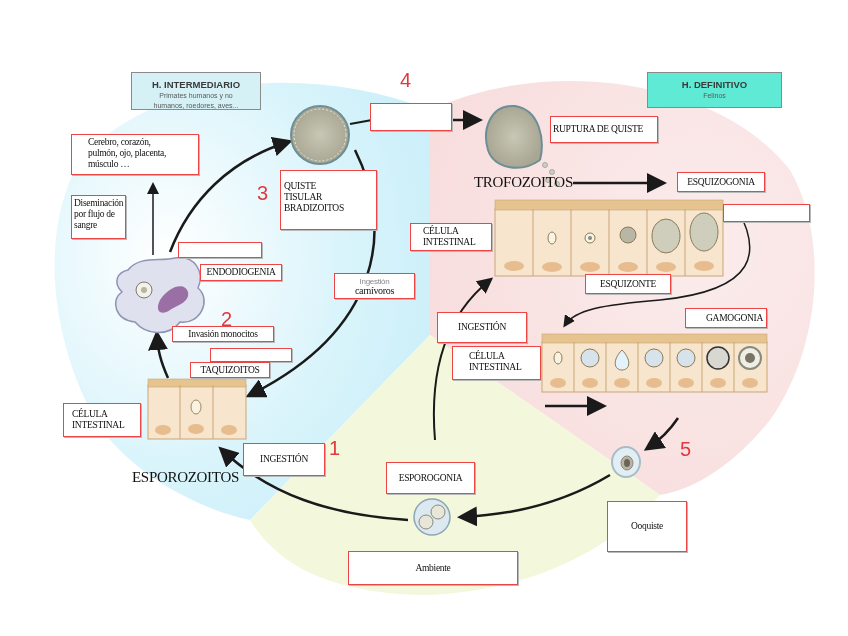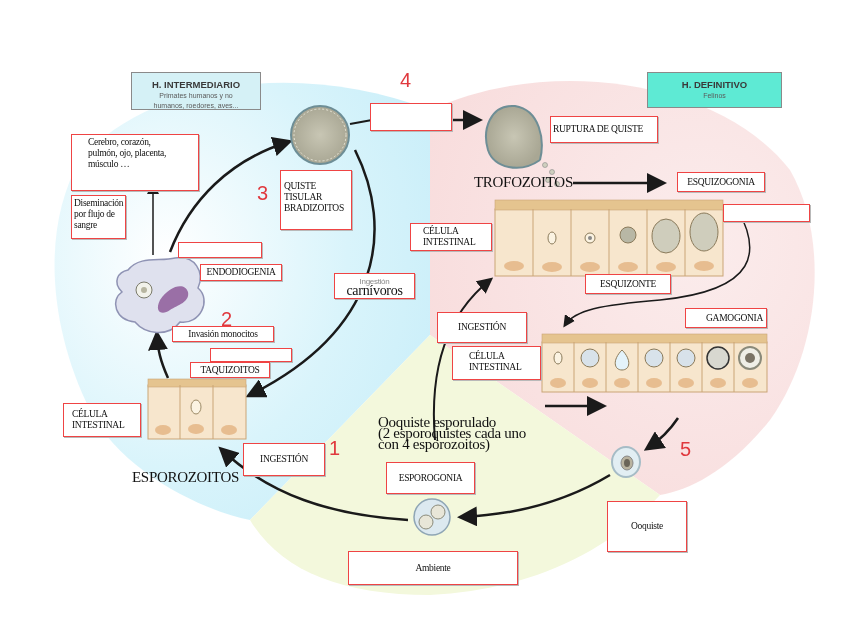--- a/index.html
+++ b/index.html
@@ -156,21 +156,21 @@
   <div class="t">H. DEFINITIVO</div>
   <div class="s">Felinos</div>
 </div>
 
 <div class="num" style="left:329px;top:437px;">1</div>
 <div class="num" style="left:221px;top:308px;">2</div>
 <div class="num" style="left:257px;top:182px;">3</div>
 <div class="num" style="left:400px;top:69px;">4</div>
 <div class="num" style="left:680px;top:438px;">5</div>
 
-<div class="box" style="left:71px;top:134px;width:128px;height:57px;padding:2px 0 0 16px;">
+<div class="box" style="left:71px;top:134px;width:128px;height:41px;padding:2px 0 0 16px;">
   <div>Cerebro, corazón,</div>
   <div>pulmón, ojo, placenta,</div>
   <div>músculo …</div>
 </div>
 <div class="box" style="left:71px;top:195px;width:55px;height:44px;padding:2px 0 0 2px;">
   <div>Diseminación</div>
   <div>por flujo de</div>
   <div>sangre</div>
 </div>
 <div class="box" style="left:178px;top:242px;width:84px;height:16px;"></div>
@@ -178,49 +178,44 @@
 <div class="box c" style="left:172px;top:326px;width:102px;height:16px;">Invasión monocitos</div>
 <div class="box" style="left:210px;top:348px;width:82px;height:14px;"></div>
 <div class="box c" style="left:190px;top:362px;width:80px;height:16px;">TAQUIZOITOS</div>
 <div class="box" style="left:63px;top:403px;width:78px;height:34px;padding:5px 0 0 8px;">
   <div>CÉLULA</div>
   <div>INTESTINAL</div>
 </div>
 <div class="lbl" style="left:132px;top:472px;">ESPOROZOITOS</div>
 <div class="box c" style="left:243px;top:443px;width:82px;height:33px;">INGESTIÓN</div>
 
-<div class="box" style="left:280px;top:170px;width:72px;height:60px;padding:10px 0 0 3px;">
+<div class="box" style="left:280px;top:170px;width:97px;height:60px;padding:10px 0 0 3px;">
   <div>QUISTE</div>
   <div>TISULAR</div>
   <div>BRADIZOITOS</div>
 </div>
 <div class="box" style="left:334px;top:273px;width:81px;height:26px;text-align:center;padding-top:4px;">
   <div style="font-family:'Liberation Sans',sans-serif;font-size:8px;color:#8a8a8a;line-height:8px;">Ingestión</div>
-  <div style="font-size:14px;line-height:9px;">carnívoros</div>
+  <div style="font-size:10px;line-height:9px;">carnívoros</div>
 </div>
 <div class="box" style="left:370px;top:103px;width:82px;height:28px;"></div>
 
 <div class="box c" style="left:550px;top:116px;width:108px;height:27px;justify-content:flex-start;padding-left:2px;">RUPTURA DE QUISTE</div>
 <div class="lbl" style="left:474px;top:177px;">TROFOZOITOS</div>
 <div class="box c" style="left:677px;top:172px;width:88px;height:20px;">ESQUIZOGONIA</div>
 <div class="box" style="left:723px;top:204px;width:87px;height:18px;"></div>
 <div class="box" style="left:410px;top:223px;width:82px;height:28px;padding:2px 0 0 12px;">
   <div>CÉLULA</div>
   <div>INTESTINAL</div>
 </div>
 <div class="box c" style="left:585px;top:274px;width:86px;height:20px;">ESQUIZONTE</div>
 <div class="box c" style="left:437px;top:312px;width:90px;height:31px;">INGESTIÓN</div>
 <div class="box c" style="left:685px;top:308px;width:82px;height:20px;justify-content:flex-end;padding-right:3px;">GAMOGONIA</div>
 <div class="box" style="left:452px;top:346px;width:89px;height:34px;padding:4px 0 0 16px;">
   <div>CÉLULA</div>
   <div>INTESTINAL</div>
 </div>
 
-<div class="lbl" style="left:378px;top:417px;">
-  <div>Ooquiste esporulado</div>
-  <div>(2 esporoquistes cada uno</div>
-  <div>con 4 esporozoitos)</div>
-</div>
 <div class="box c" style="left:386px;top:462px;width:89px;height:32px;">ESPOROGONIA</div>
 <div class="box c" style="left:607px;top:501px;width:80px;height:51px;">Ooquiste</div>
 <div class="box c" style="left:348px;top:551px;width:170px;height:34px;">Ambiente</div>
 
 </div>
 
 </body></html>

